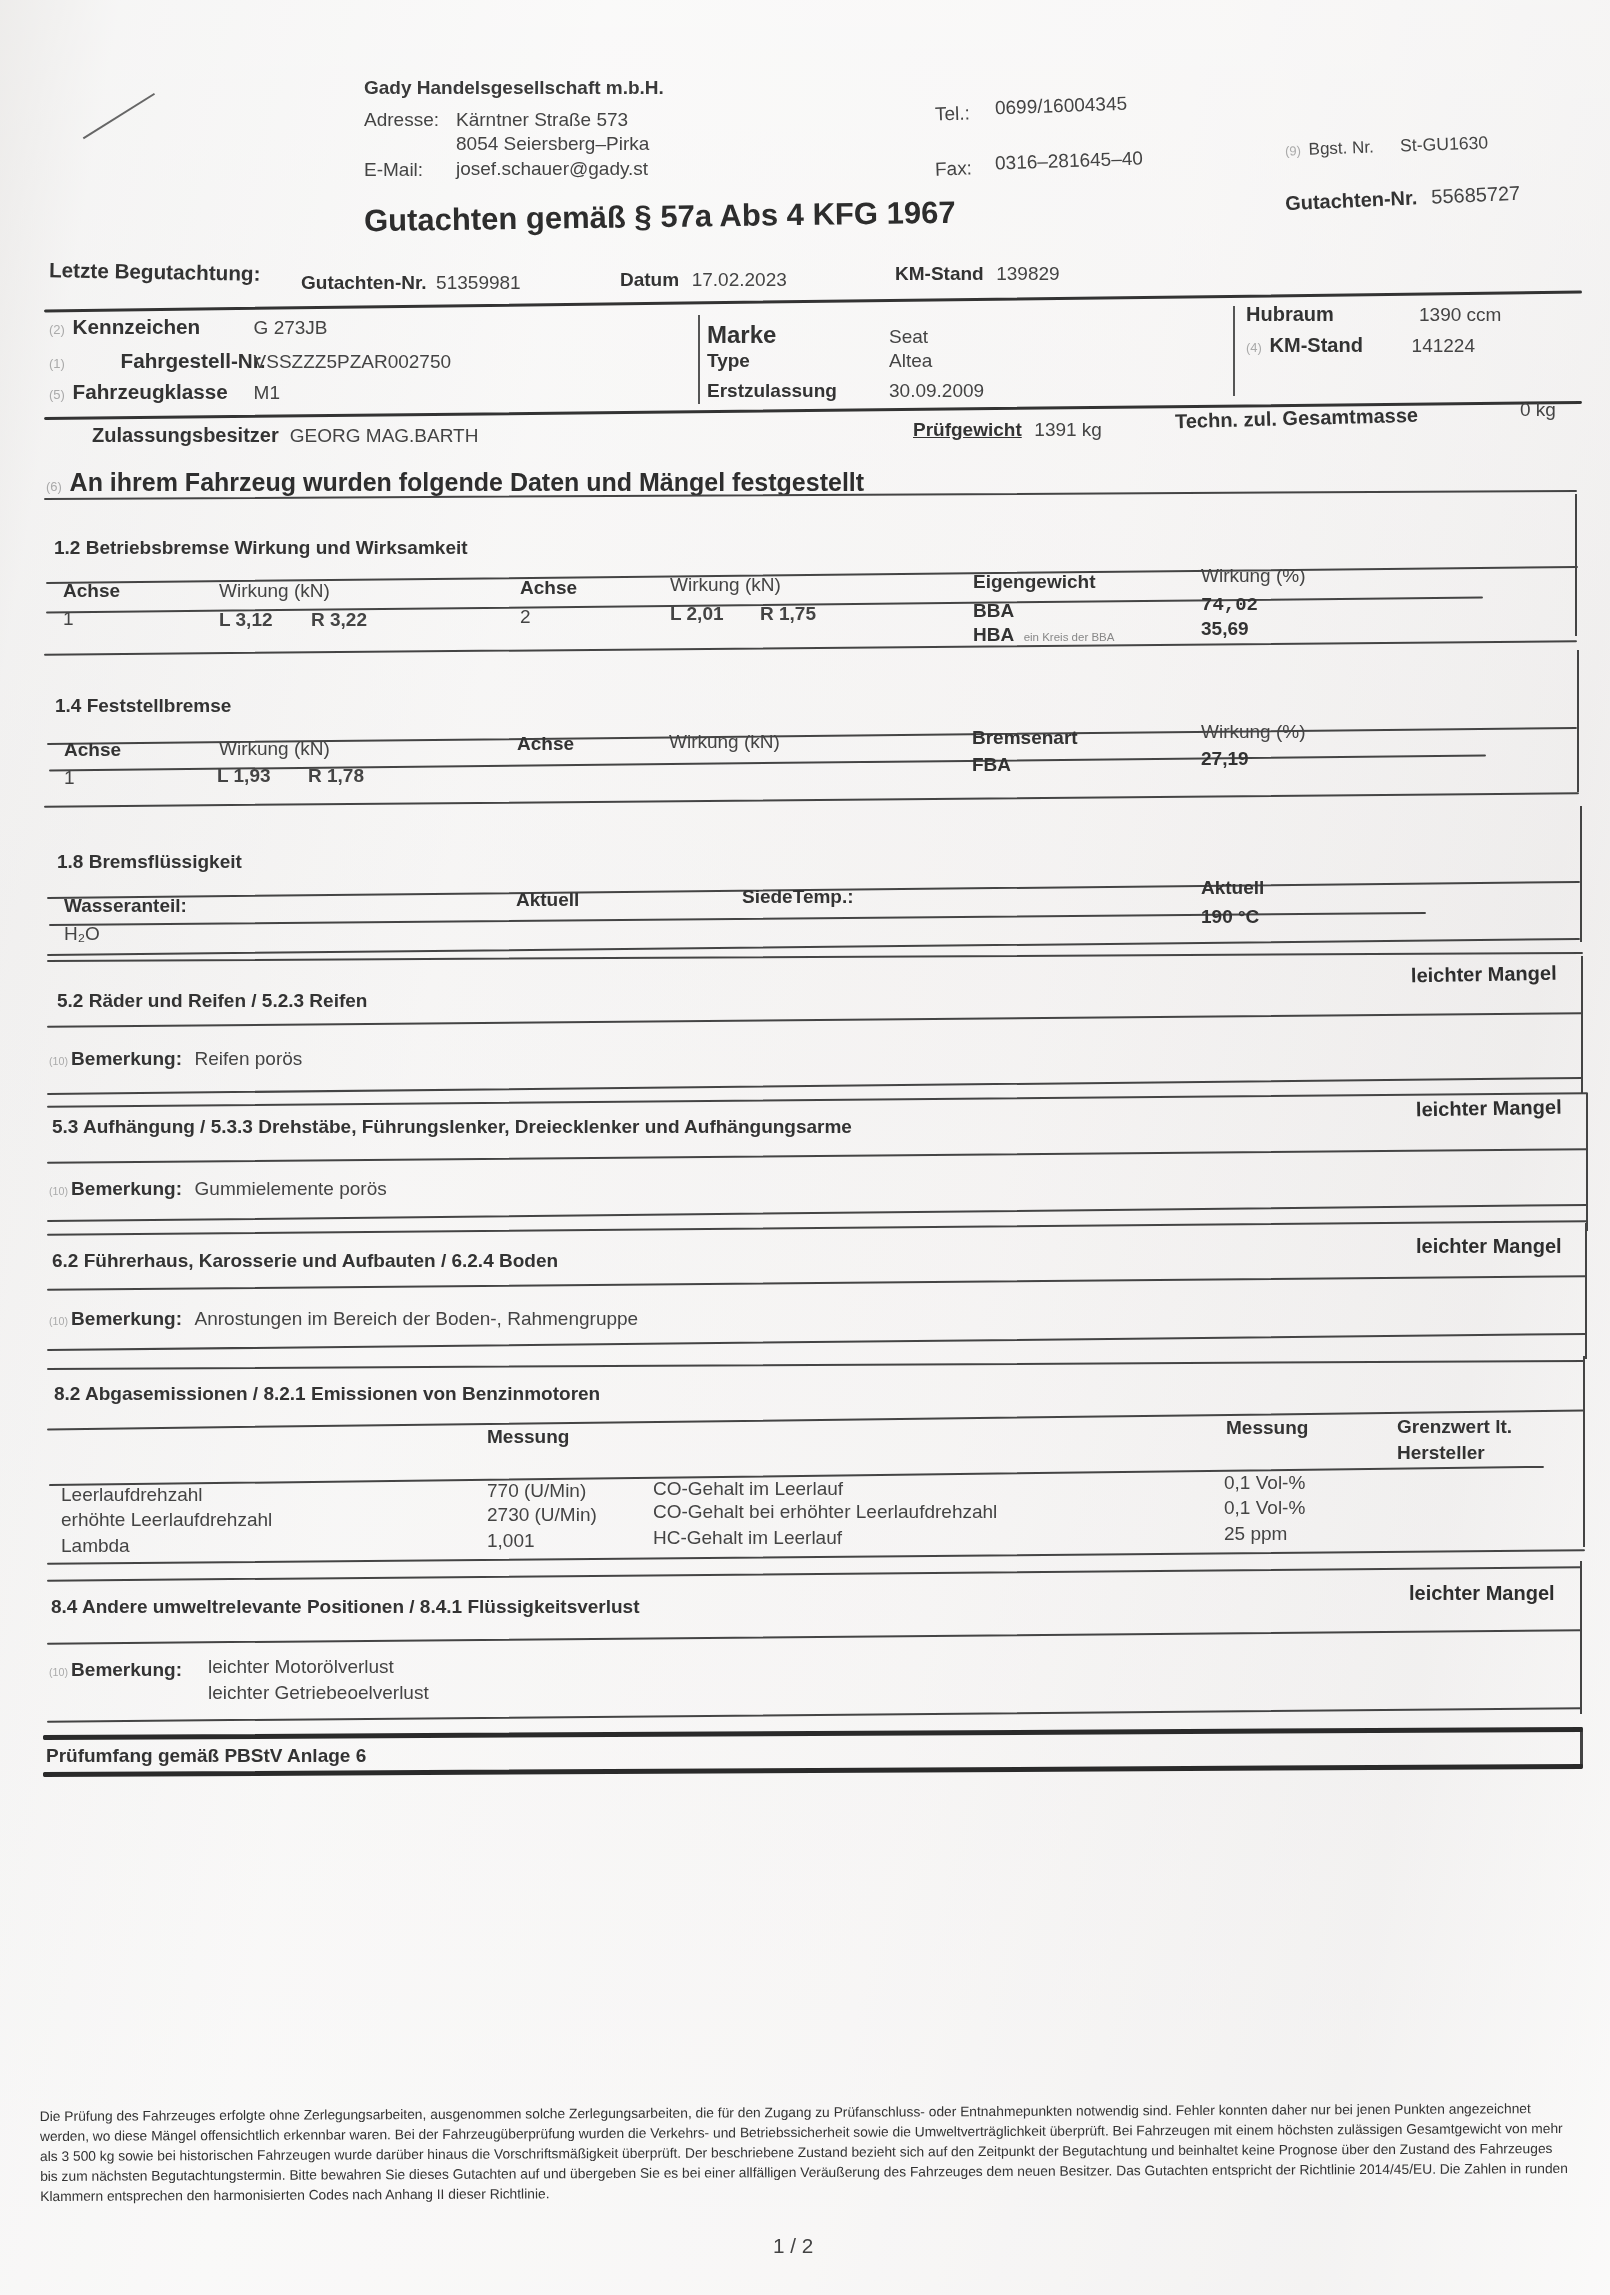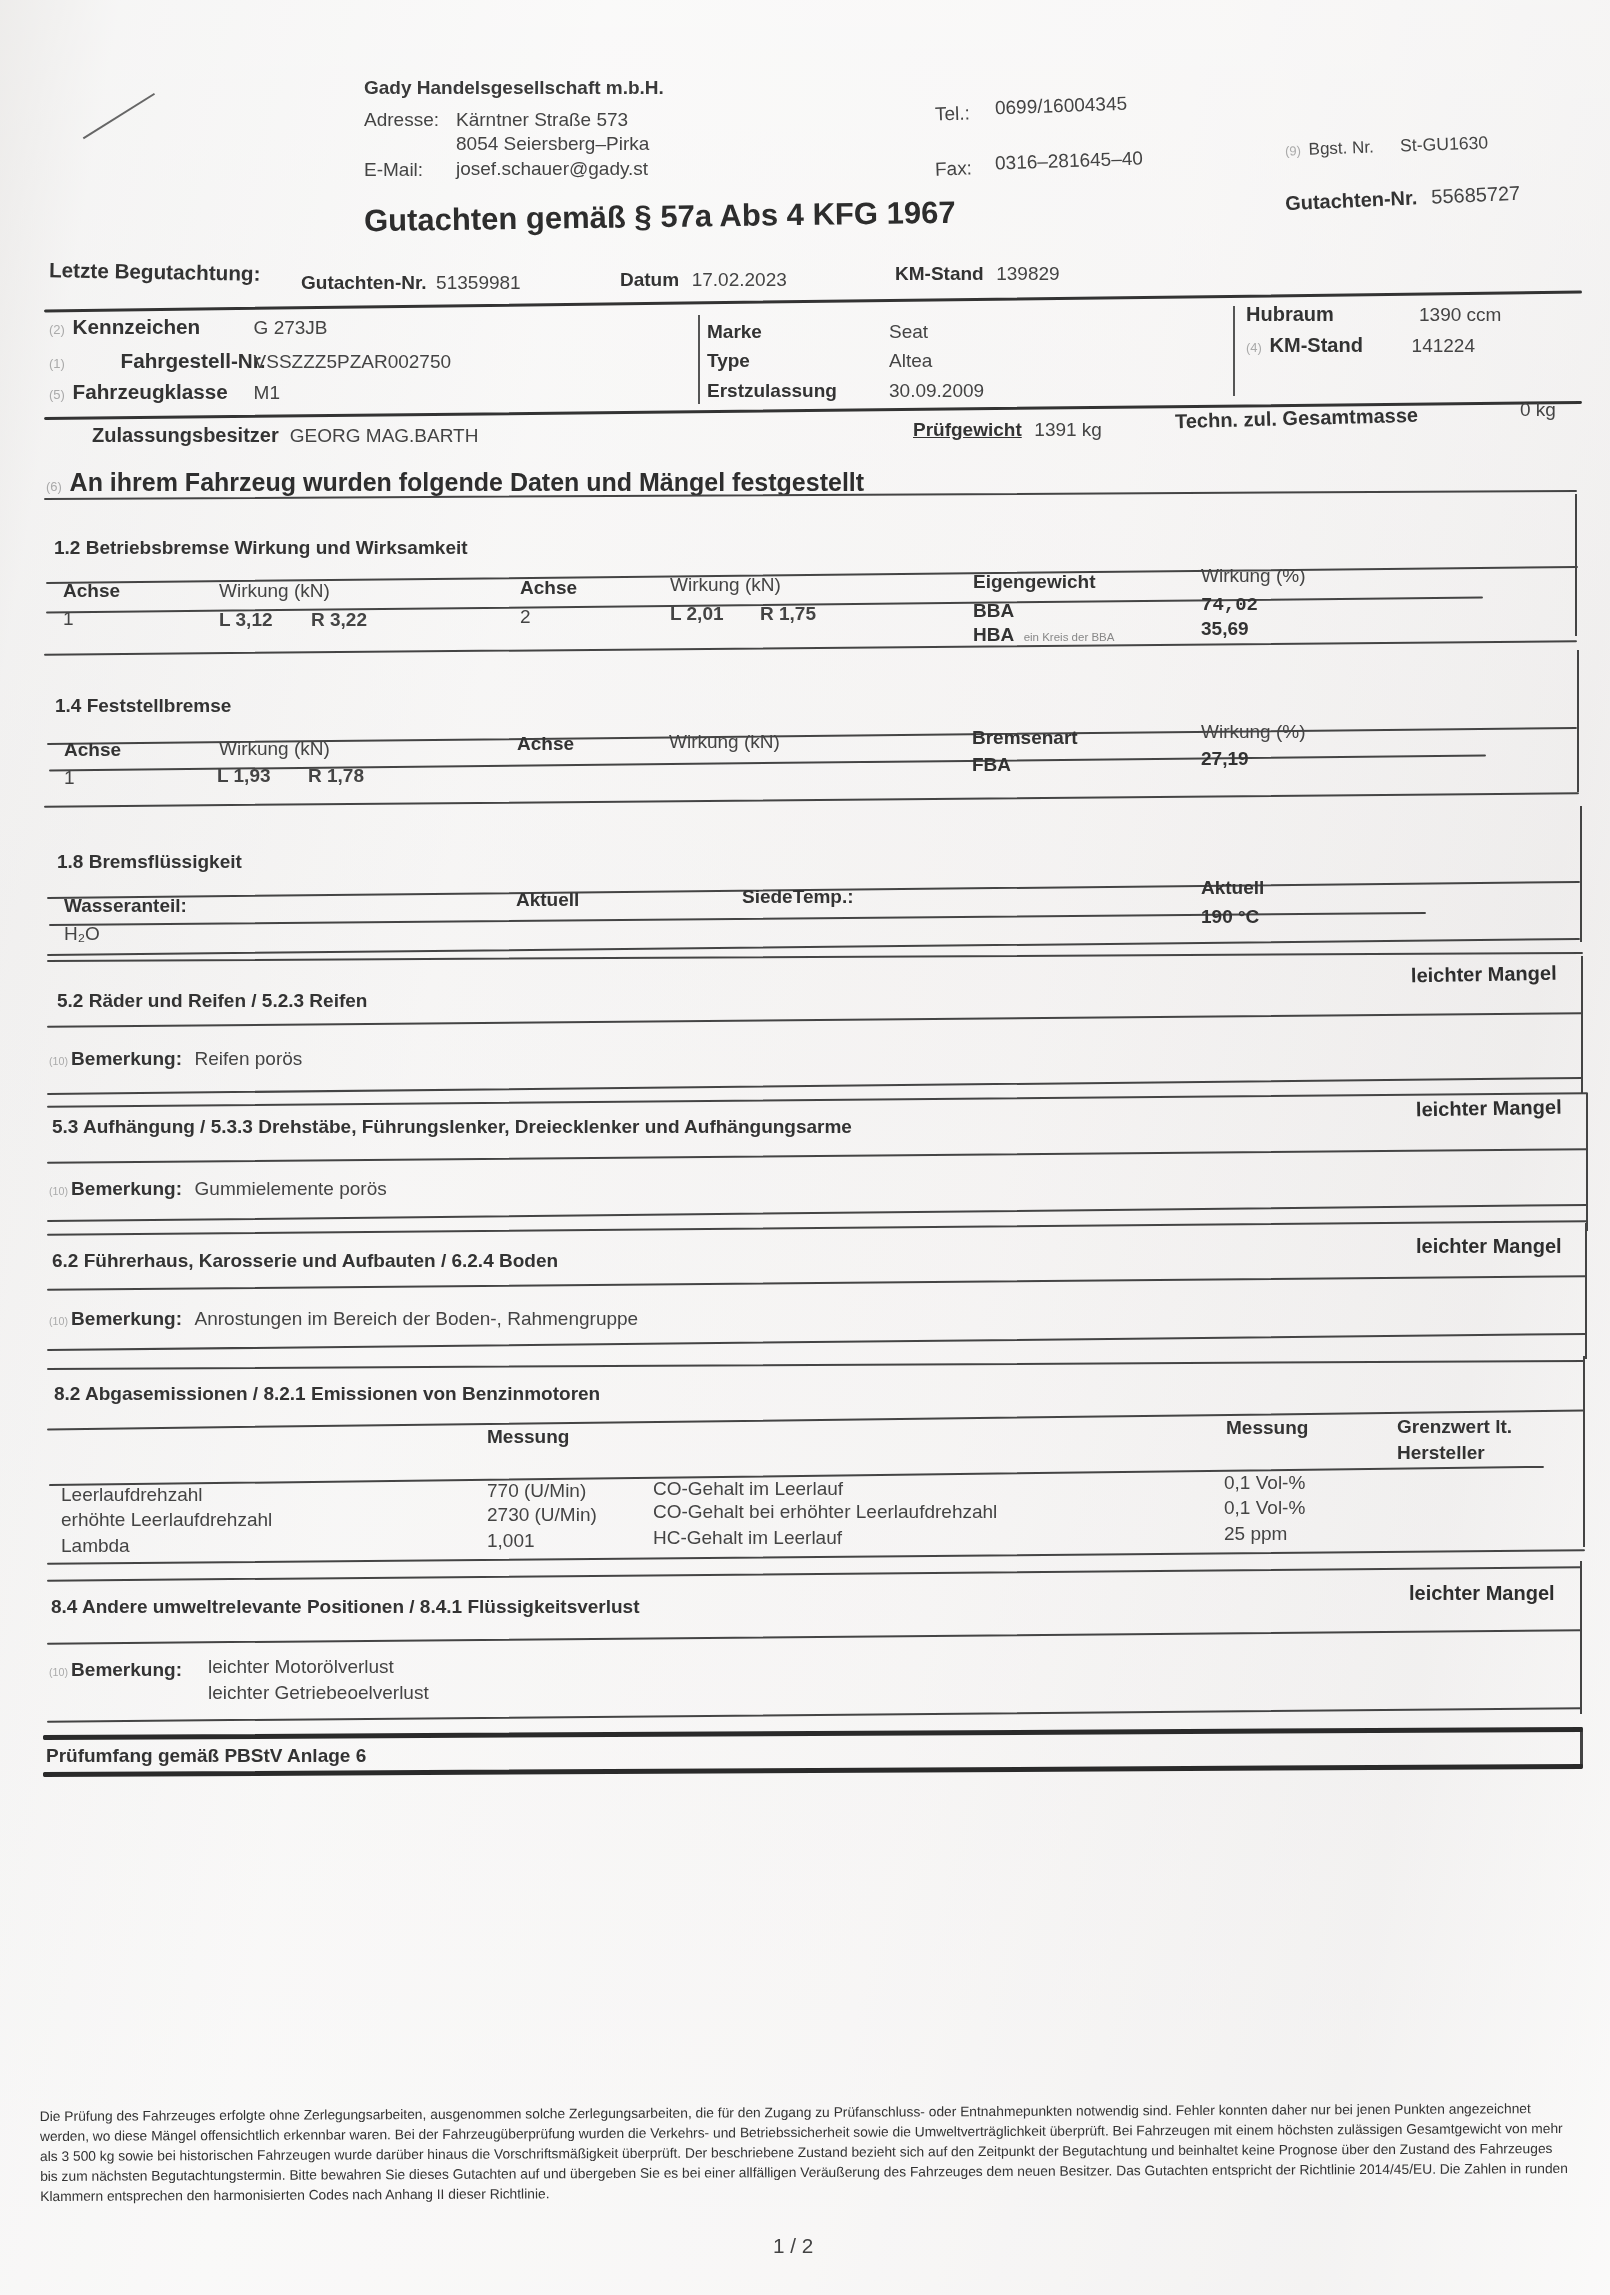--- a/index.html
+++ b/index.html
@@ -85,21 +85,21 @@
   </div>
   <div class="abs" style="left:49px;top:349px;">
     <span class="code">(1)</span><span class="t-label" style="display:inline-block;width:181px;padding-left:48px;">Fahrgestell-Nr.</span><span class="t-val">VSSZZZ5PZAR002750</span>
   </div>
   <div class="abs" style="left:49px;top:380px;">
     <span class="code">(5)</span><span class="t-label" style="display:inline-block;width:181px;">Fahrzeugklasse</span><span class="t-val">M1</span>
   </div>
 
   <div class="vline" style="left:698px;top:315px;height:89px;"></div>
   <div class="abs" style="left:707px;top:321px;">
-    <span class="t-label" style="font-size:19px;display:inline-block;width:182px;">Marke</span><span class="t-val">Seat</span>
+    <span class="t-label" style="font-size:24px;display:inline-block;width:182px;">Marke</span><span class="t-val">Seat</span>
   </div>
   <div class="abs" style="left:707px;top:350px;">
     <span class="t-label" style="font-size:19px;display:inline-block;width:182px;">Type</span><span class="t-val">Altea</span>
   </div>
   <div class="abs" style="left:707px;top:380px;">
     <span class="t-label" style="font-size:19px;display:inline-block;width:182px;">Erstzulassung</span><span class="t-val">30.09.2009</span>
   </div>
 
   <div class="vline" style="left:1233px;top:306px;height:90px;"></div>
   <div class="abs" style="left:1246px;top:303px;">

